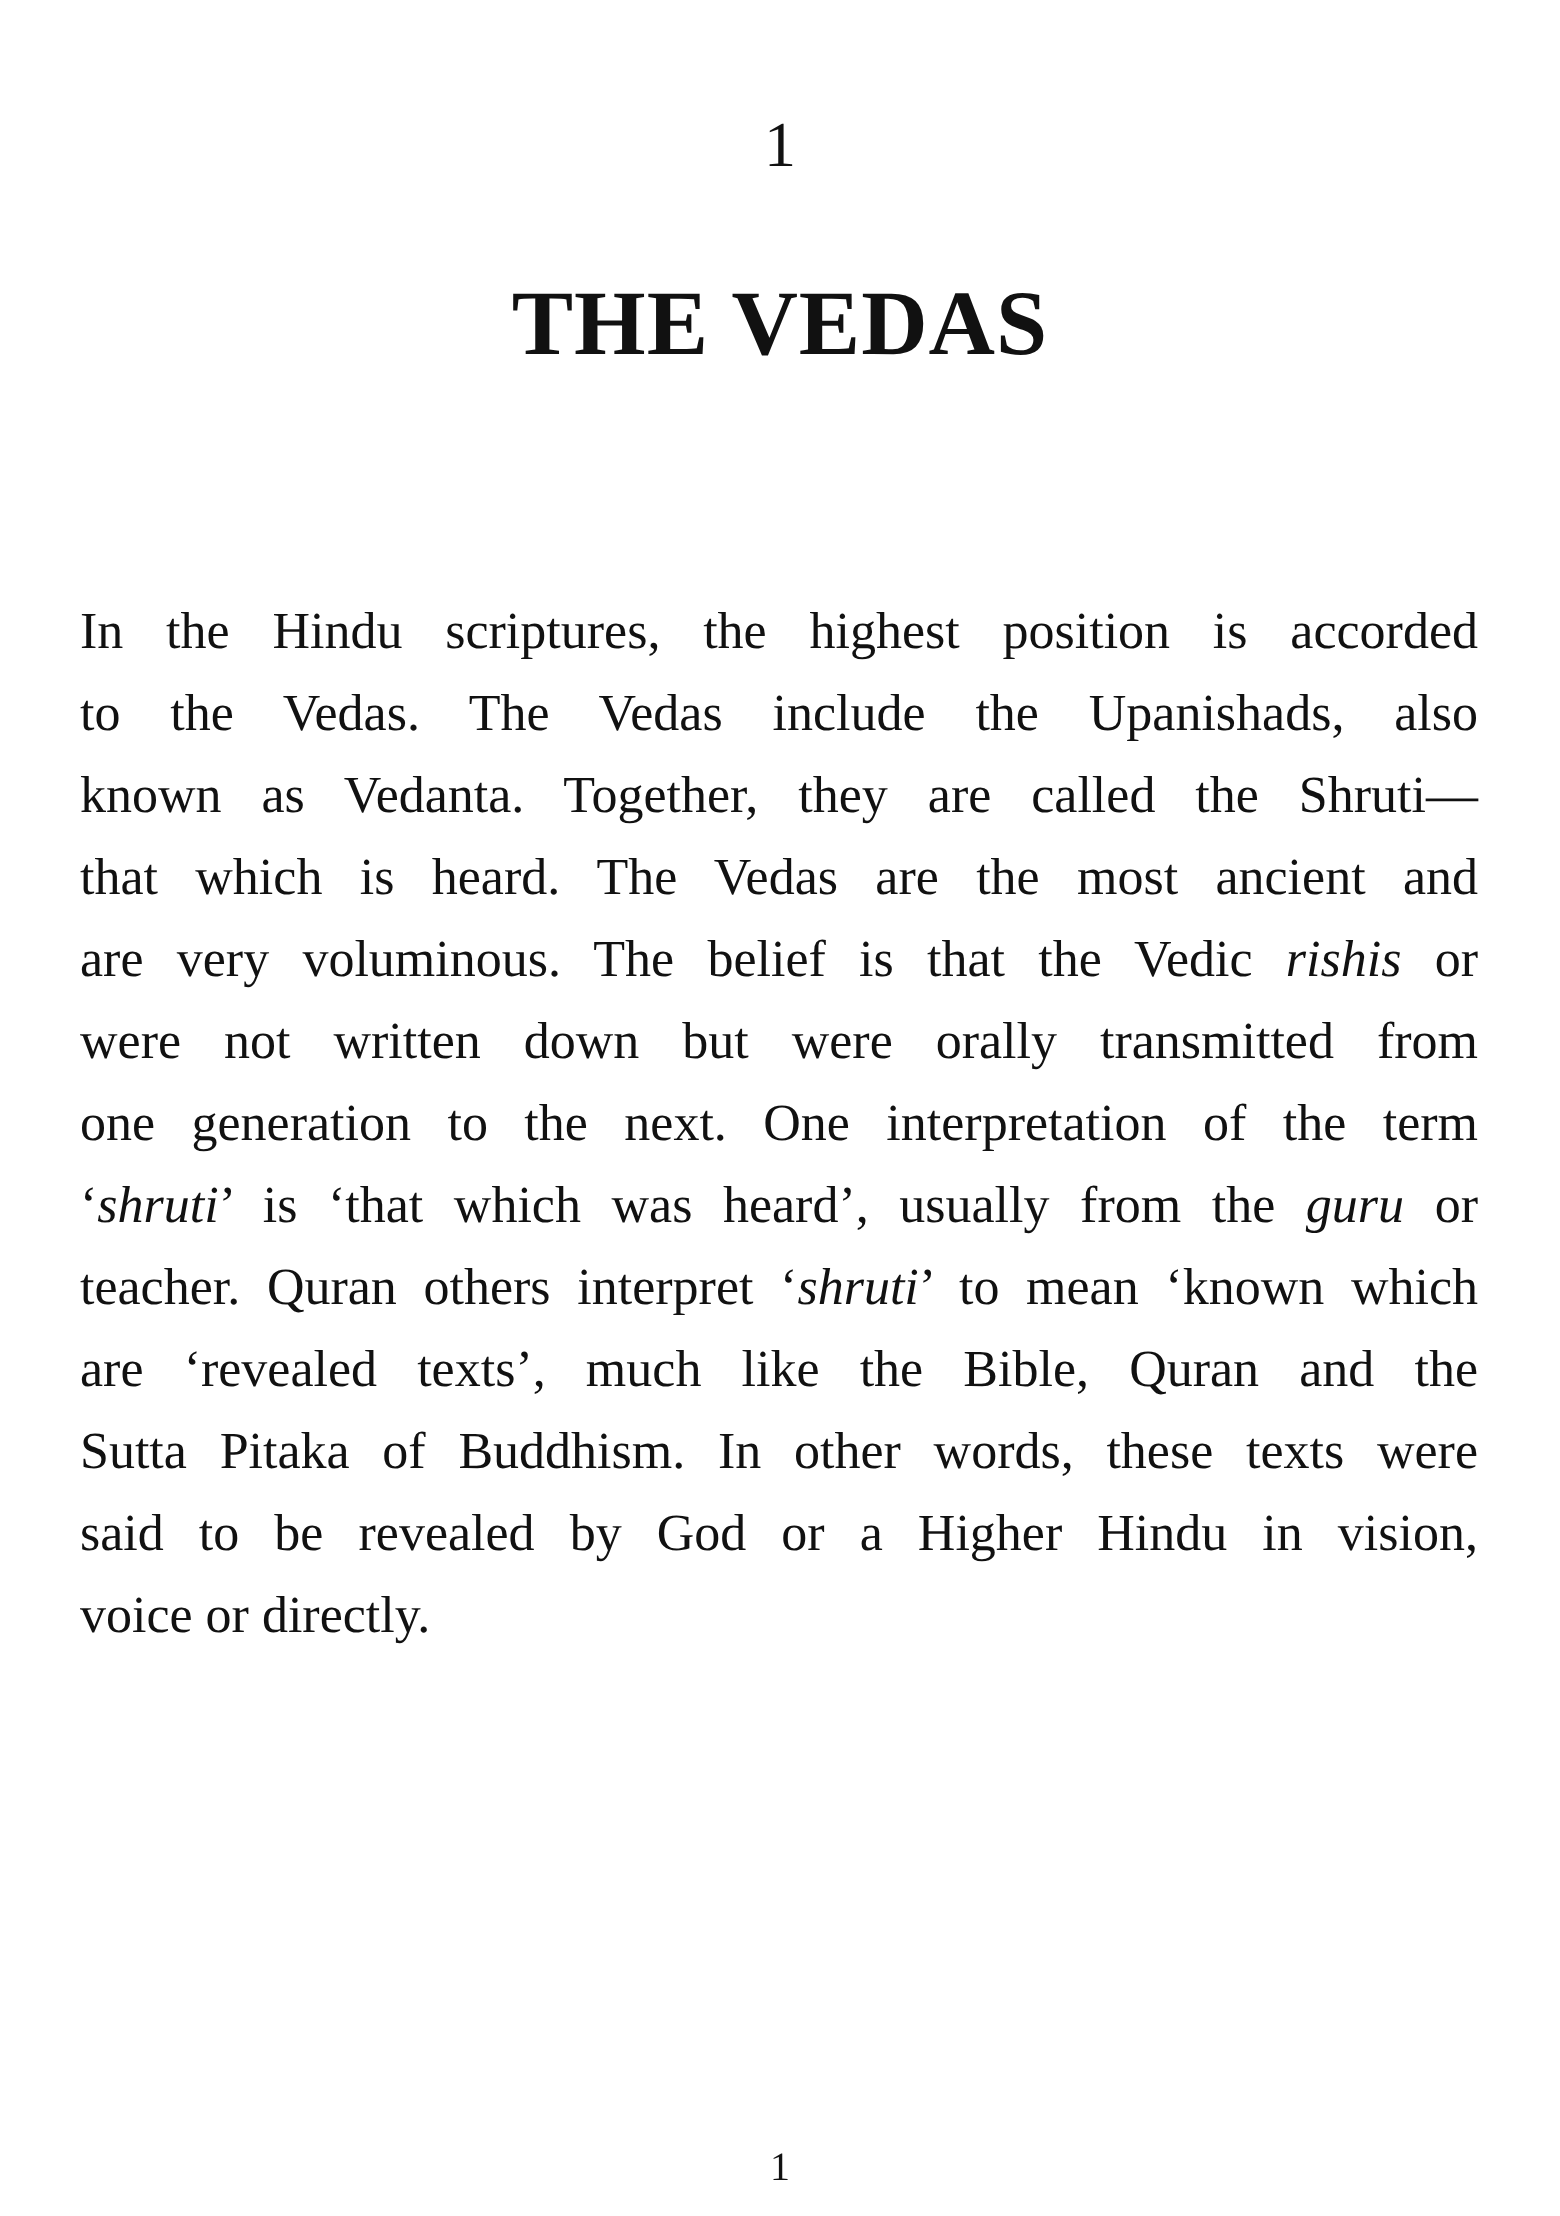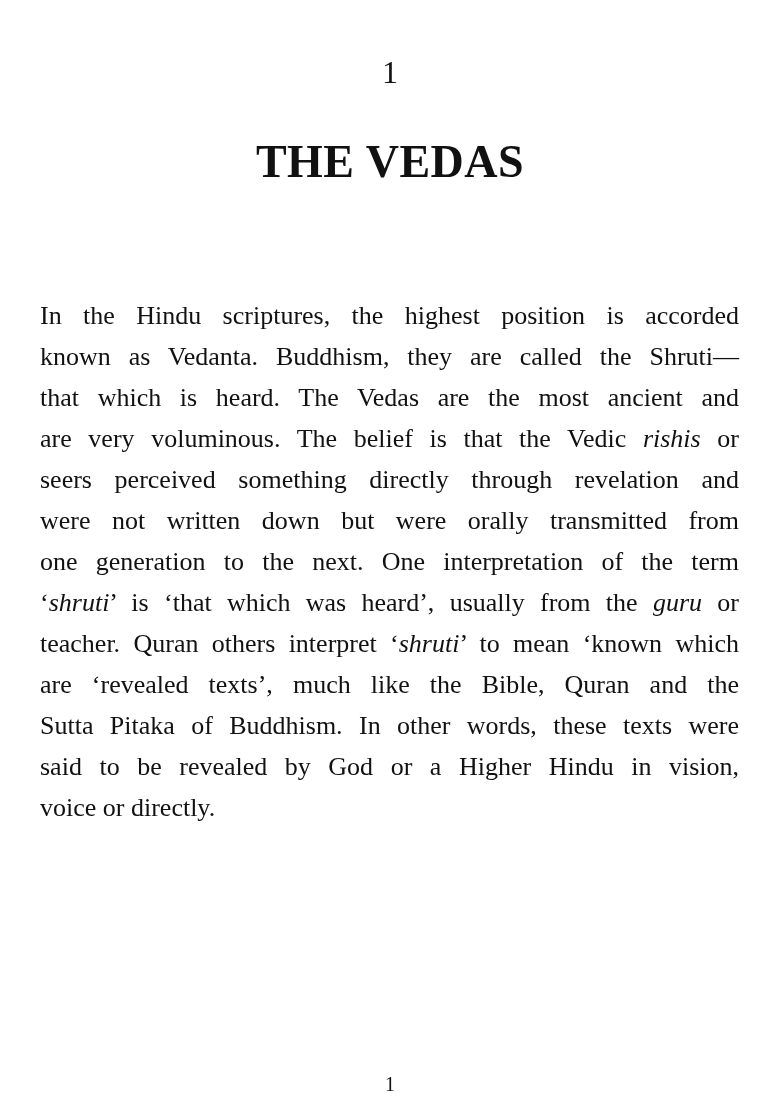--- a/index.html
+++ b/index.html
@@ -65,24 +65,24 @@
     }
   </style>
 </head>
 <body>
 
 <div class="chapter-number">1</div>
 <h1 class="chapter-title" style="margin:0;font-weight:bold;">THE VEDAS</h1>
 
 <div class="body-text" id="body-text">
     <span class="line"><span>In the Hindu scriptures, the highest position is accorded</span></span>
-    <span class="line"><span>known as Vedanta. Buddhism, they are called the Shruti—</span></span>
+    <span class="line"><span>to the Vedas. The Vedas include the Upanishads, also</span></span>
+    <span class="line"><span>known as Vedanta. Together, they are called the Shruti—</span></span>
     <span class="line"><span>that which is heard. The Vedas are the most ancient and</span></span>
     <span class="line"><span>are very voluminous. The belief is that the Vedic </span><i>rishis</i><span> or</span></span>
-    <span class="line"><span>seers perceived something directly through revelation and</span></span>
     <span class="line"><span>were not written down but were orally transmitted from</span></span>
     <span class="line"><span>one generation to the next. One interpretation of the term</span></span>
     <span class="line"><span>‘</span><i>shruti</i><span>’ is ‘that which was heard’, usually from the </span><i>guru</i><span> or</span></span>
     <span class="line"><span>teacher. Quran others interpret ‘</span><i>shruti</i><span>’ to mean ‘known which</span></span>
     <span class="line"><span>are ‘revealed texts’, much like the Bible, Quran and the</span></span>
     <span class="line"><span>Sutta Pitaka of Buddhism. In other words, these texts were</span></span>
     <span class="line"><span>said to be revealed by God or a Higher Hindu in vision,</span></span>
     <span class="line last"><span>voice or directly.</span></span>
   </div>
 

